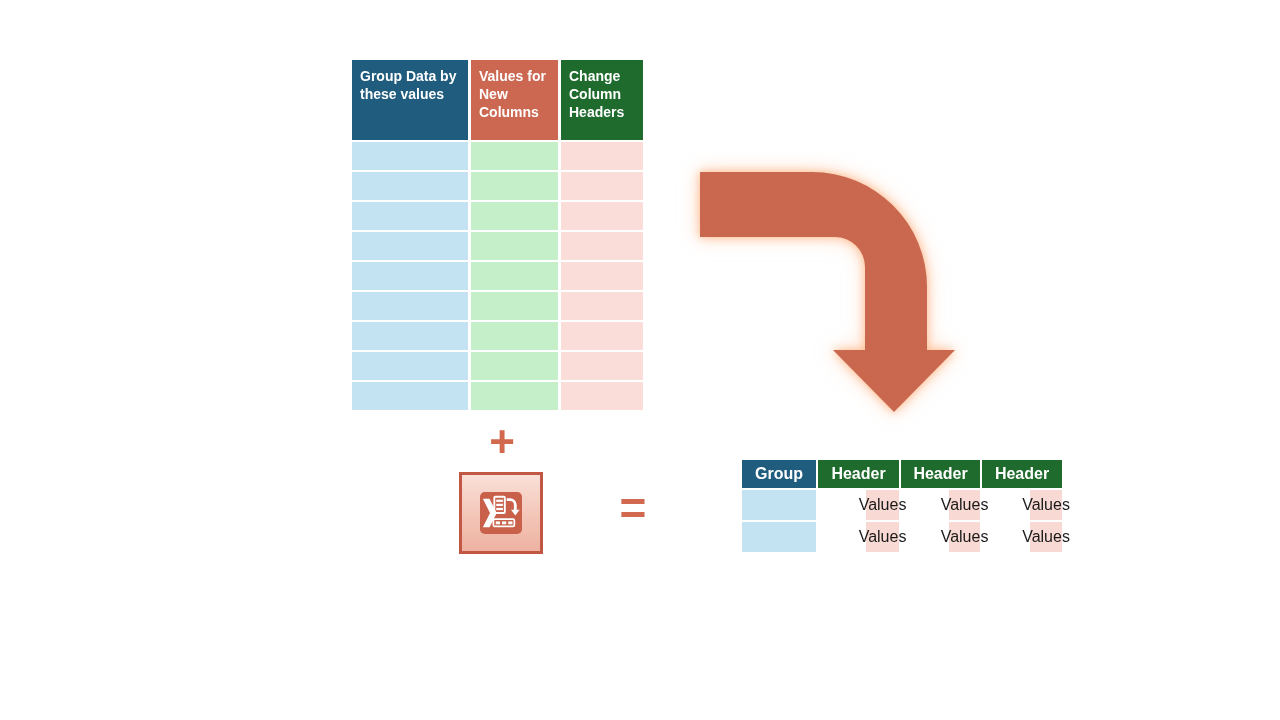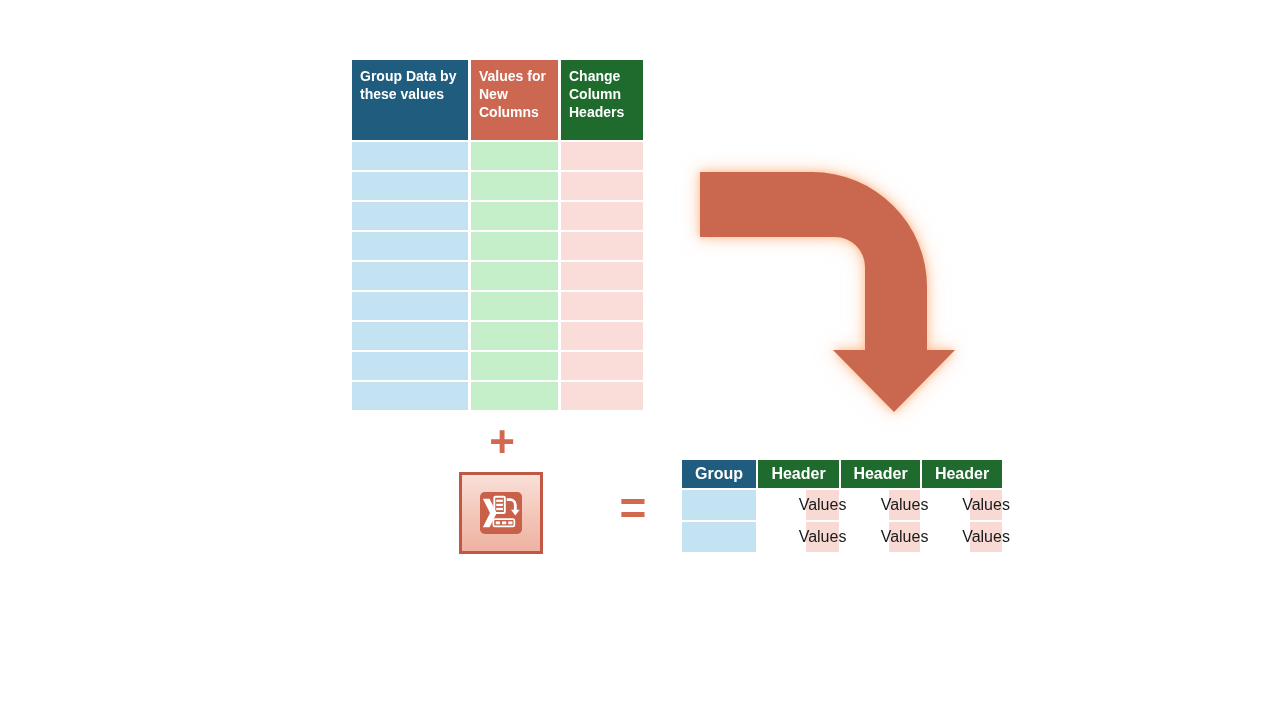--- a/index.html
+++ b/index.html
@@ -74,21 +74,21 @@
     left: 700px; top: 170px;
     width: 260px; height: 246px;
     color: var(--arrow, #C9684F);
     filter: drop-shadow(0 0 4px rgba(255, 184, 140, 0.95))
             drop-shadow(0 0 9px rgba(255, 196, 156, 0.60));
   }
 
   
   .res-table {
     position: absolute;
-    left: 682px; top: 460px;
+    left: 742px; top: 460px;
     display: grid;
     grid-template-columns: 74px 81px 79px 80px;
     grid-template-rows: 28px 30px 30px;
     column-gap: 2px;
     row-gap: 2px;
   }
   .res-header {
     color: #ffffff;
     font-weight: bold;
     font-size: 16px;

